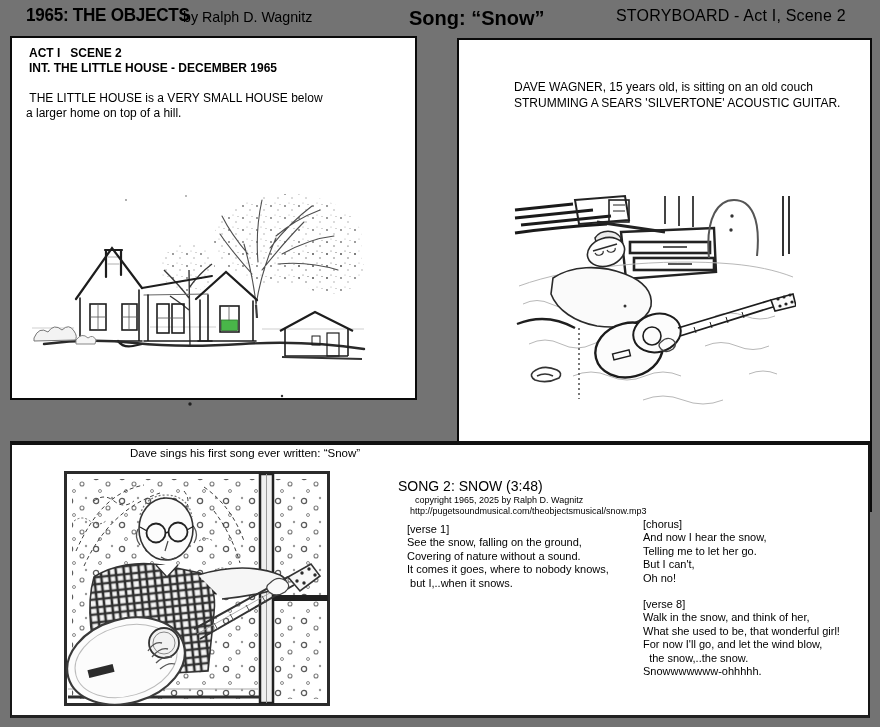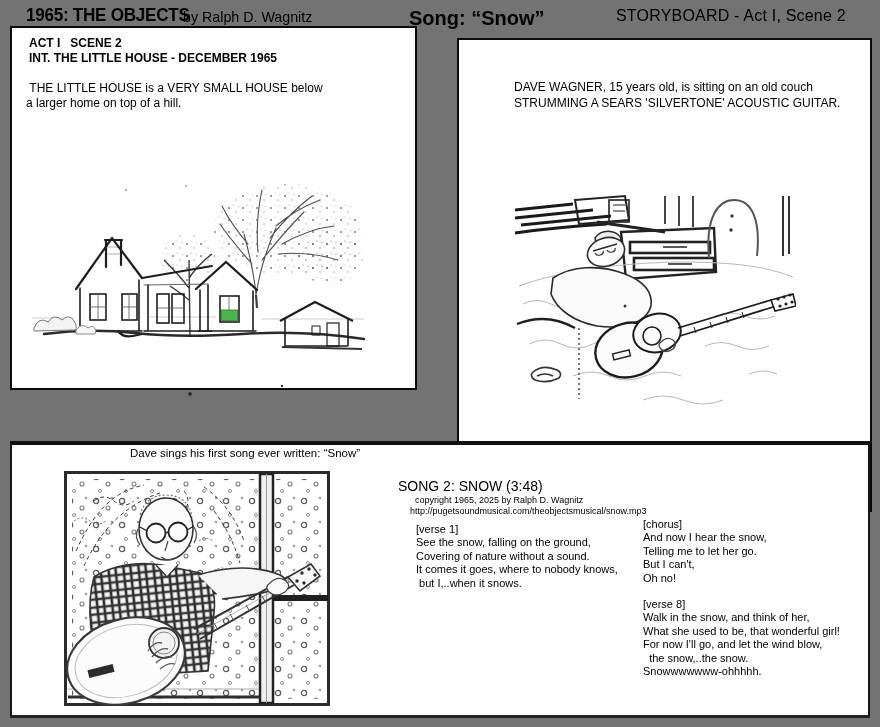--- a/index.html
+++ b/index.html
@@ -10,21 +10,21 @@
 
   
   .doc-title { position:absolute; left:26px; top:4px; font-size:19px; font-weight:800;
                letter-spacing:-0.3px; transform:scaleX(0.9); transform-origin:left top; }
   .doc-byline { position:absolute; left:183px; top:8px; font-size:15px; transform:scaleX(0.95); transform-origin:left top; }
   .song-label { position:absolute; left:373px; top:7px; font-size:20px; font-weight:bold;margin-left:36px; }
   .storyboard-label { position:absolute; left:616px; top:7px; font-size:16px; letter-spacing:0.2px; }
 
   
   .panel { position:absolute; background:#fff; border:2px solid #0a0a0a; }
-  .panel-left  { left:10px;  top:26px;  width:407px; height:364px; }
+  .panel-left  { left:10px;  top:36px;  width:407px; height:364px; }
   .panel-right { left:457px; top:38px;  width:415px; height:474px; }
   .panel-bottom{ left:10px;  top:441px; width:860px; height:277px;
                  border:2px solid #161616; border-top:4px solid #111; border-bottom:3px solid #222; }
 
   .scene-heading { position:absolute; left:17px; top:8px;  font-size:12px; font-weight:bold; line-height:15px; }
   .scene-desc    { position:absolute; left:14px; top:53px; font-size:12px; line-height:15px; }
   .shot-desc     { position:absolute; left:55px; top:40px; font-size:12px; line-height:15.5px; }
 
   .sketch { position:absolute; }
   .sketch svg { display:block; width:100%; height:100%; }
@@ -33,21 +33,21 @@
   .sketch-window { left:52px; top:26px;  width:266px; height:235px; }
 
   .caption { position:absolute; left:74px; top:2px; font-size:11.5px;padding-left:44px; }
 
   .song-head  { position:absolute; left:386px; top:33px; }
   .song-title { font-size:14px; line-height:16px; }
   .song-copy  { font-size:9px; line-height:10.5px; margin-left:17px; margin-top:1px; }
   .song-url   { font-size:9px; line-height:10.5px;margin-left:12px; }
 
   .lyric { position:absolute; font-size:11px; line-height:13.4px; }
-  .verse1 { left:404px; top:78px;  }
+  .verse1 { left:395px; top:78px;  }
   .verse2 { left:386px; top:158px; }
   .chorus { left:631px; top:73px;  }
   .verse3 { left:631px; top:153px; }
 </style>
 </head>
 <body>
 
 <div class="page">
 
   <div class="doc-title">1965: THE OBJECTS</div>

